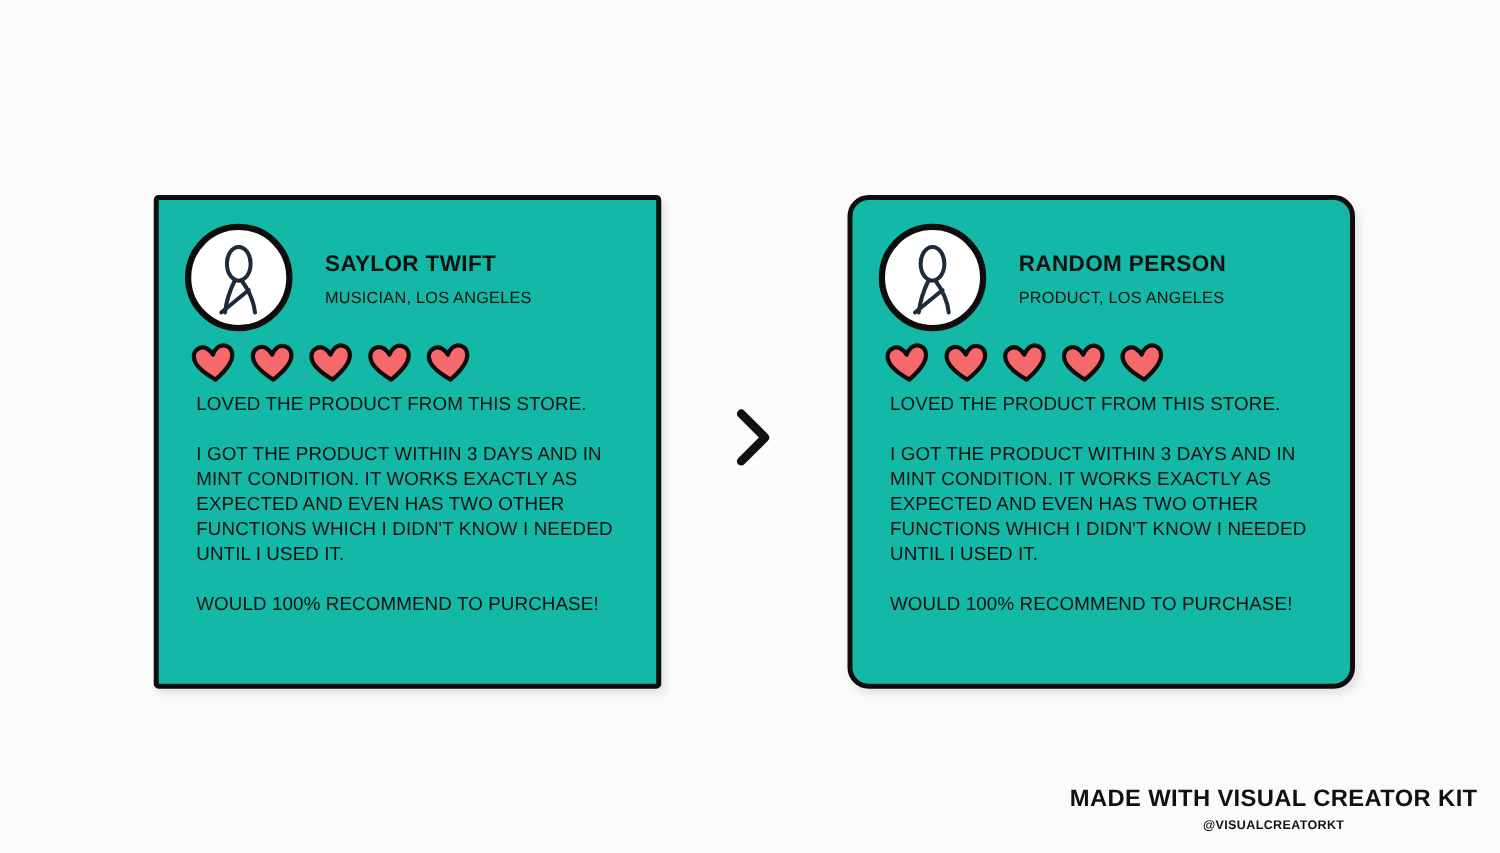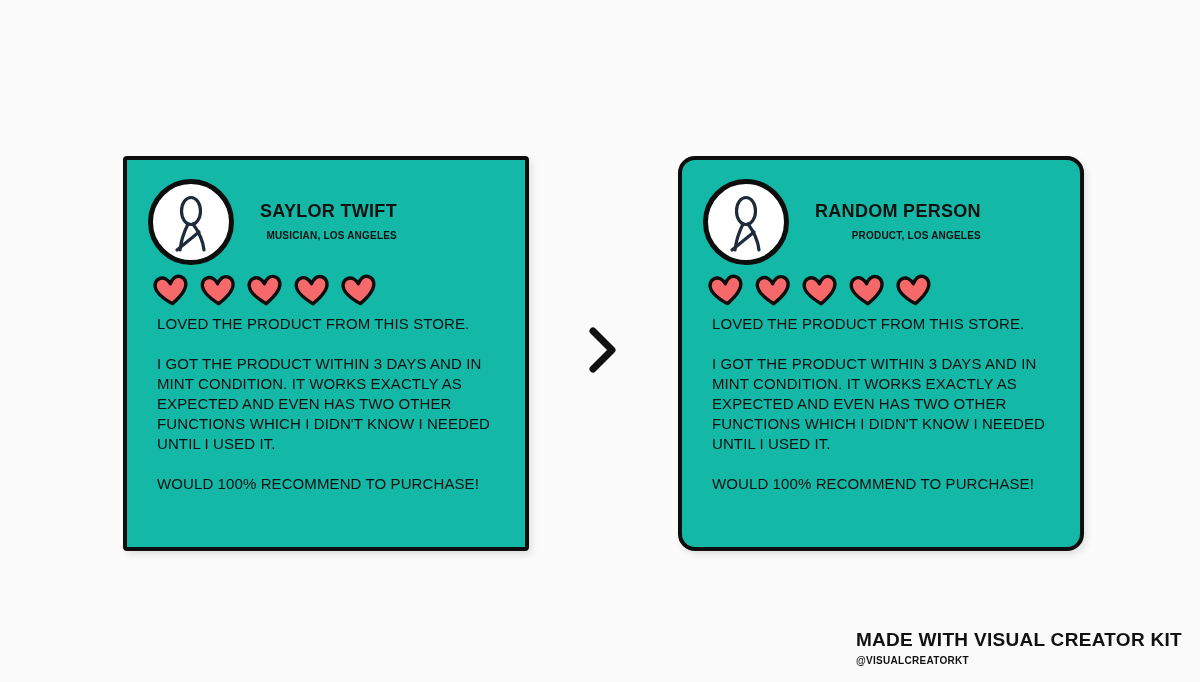--- a/index.html
+++ b/index.html
@@ -53,24 +53,23 @@
     left:133px;
     top:41px;
   }
   .who .name{
     font-size:18px;
     font-weight:700;
     letter-spacing:0.3px;
   }
   .who .subtitle{
     margin-top:8px;
-    font-size:10px;
-    font-weight:700;
+    font-size:13px;
+    font-weight:400;
     letter-spacing:0.2px;
-    text-align:right;
   }
   .hearts{
     position:absolute;
     left:25px;
     top:113px;
     display:flex;
     gap:9px;
   }
   .heart-icon{width:38px;height:34px;display:block;}
   .hearts .heart-icon:nth-child(1){transform:rotate(-6deg);}
@@ -96,21 +95,21 @@
     left:588px;
     top:326px;
     width:30px;
     height:48px;
   }
 
   .footer{
     position:absolute;
     right:18px;
     bottom:16px;
-    text-align:left;
+    text-align:center;
   }
   .footer .credit-main{
     font-size:19px;
     font-weight:700;
     letter-spacing:0.3px;
   }
   .footer .credit-handle{
     margin-top:4px;
     font-size:10px;
     font-weight:700;

